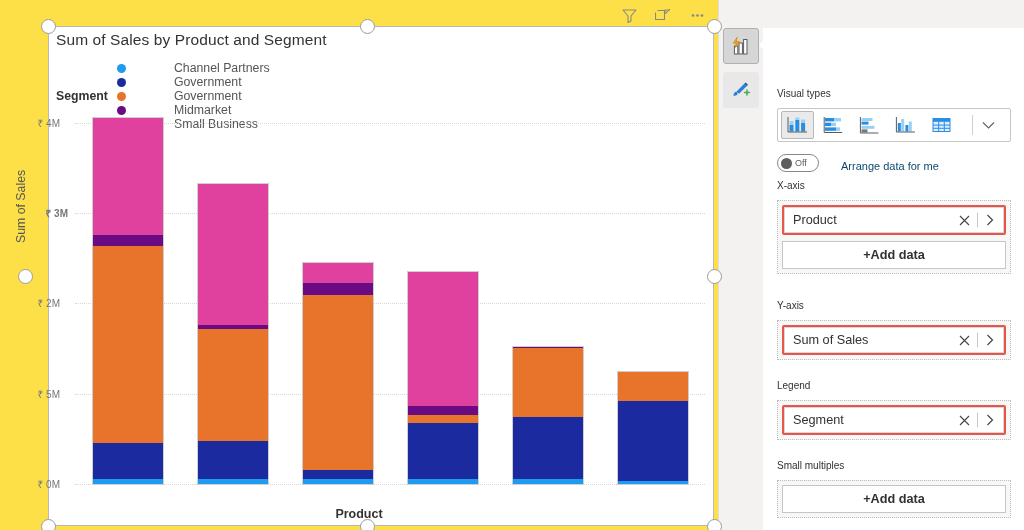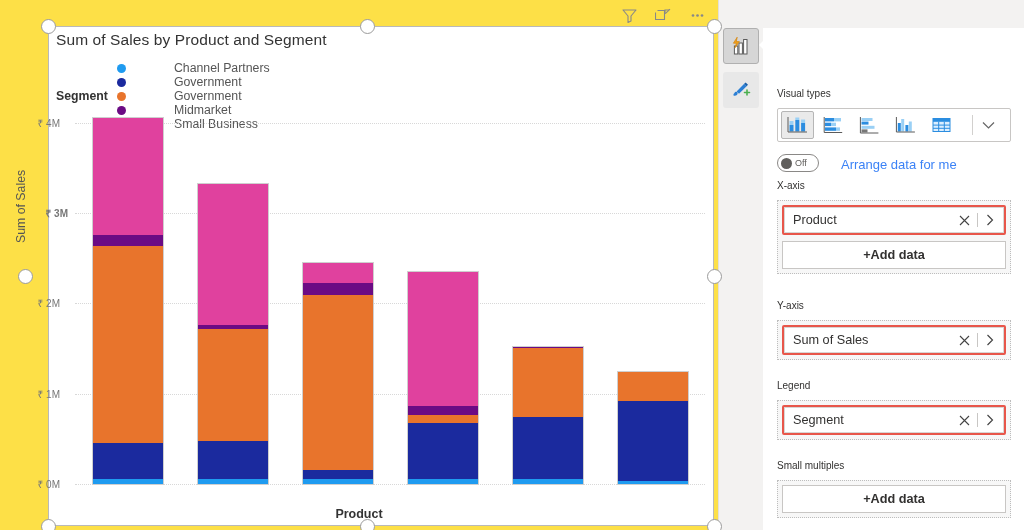--- a/index.html
+++ b/index.html
@@ -65,21 +65,21 @@
   .section-label{position:absolute;left:14px;font-size:10px;color:#323130;}
   #vt-box{position:absolute;left:14px;width:234px;height:34px;border:1px solid #c8c6c4;border-radius:2px;background:#fff;display:flex;align-items:center;box-sizing:border-box;}
   .vt-icon{width:33px;height:28px;margin-left:3px;display:flex;align-items:center;justify-content:center;cursor:pointer;border-radius:2px;box-sizing:border-box;}
   .vt-icon.sel{background:#eaeaea;border:1px solid #b6b6b6;}
   #vt-sep{width:1px;height:20px;background:#d2d0ce;margin-left:14px;}
   #vt-chev{width:30px;height:28px;display:flex;align-items:center;justify-content:center;cursor:pointer;}
   #toggle-row{position:absolute;left:14px;display:flex;align-items:flex-end;gap:22px;}
   #toggle-pill{width:42px;height:18px;border-radius:9px;border:1px solid #8a8886;background:#fff;display:flex;align-items:center;padding:0 3px;box-sizing:border-box;cursor:pointer;}
   #toggle-knob{width:11px;height:11px;border-radius:50%;background:#605e5c;flex:none;}
   #toggle-off{font-size:9px;color:#605e5c;margin-left:3px;}
-  #toggle-text{font-size:13px;color:#3b82f6;}
+  #toggle-text{font-size:11px;color:#0c4a6e;}
   .well{position:absolute;left:14px;width:234px;border:1px dotted #bdbdbd;background:#f7f7f7;box-sizing:border-box;padding:4px;}
   .chip-wrap{border:2.5px solid #e8564a;border-radius:2px;box-sizing:border-box;}
   .chip{height:26px;background:#fff;border:1px solid #d8d6d4;display:flex;align-items:center;padding:0 6px 0 8px;box-sizing:border-box;}
   .chip-label{flex:1;font-size:12.7px;color:#323130;}
   .chip-x{width:17px;display:flex;align-items:center;justify-content:center;cursor:pointer;}
   .chip-bar{width:1px;height:14px;background:#c8c6c4;margin:0 4px;}
   .chip-chev{width:15px;display:flex;align-items:center;justify-content:center;cursor:pointer;}
   .add-btn{height:28px;background:#fff;border:1px solid #c8c6c4;display:flex;align-items:center;justify-content:center;font-size:12.7px;font-weight:bold;color:#323130;cursor:pointer;box-sizing:border-box;}
 </style>
 </head>
@@ -144,21 +144,21 @@
         <span class="legend-item">
           <span class="legend-dot" style="background: rgb(224, 65, 158);"></span>
           <span class="legend-label">Small Business</span>
         </span>
       </span>
   </div>
 
   <div id="yaxis-title">Sum of Sales</div>
   <div id="ylabels">
       <div class="ytick" style="top: 359px; right: 8px;">₹ 0M</div>
-      <div class="ytick" style="top: 268.63px; right: 8px;">₹ 1M</div>
+      <div class="ytick" style="top: 268.63px; right: 8px;">₹ 5M</div>
       <div class="ytick" style="top: 178.259px; right: 8px;">₹ 2M</div>
       <div class="ytick" style="top: 87.8889px; right: 0; font-weight: bold;">₹ 3M</div>
       <div class="ytick" style="top: -2.48148px; right: 8px;">₹ 4M</div>
     </div>
   <div id="plot">
       <div class="gridline" style="top: 366px;"></div>
       <div class="gridline" style="top: 275.63px;"></div>
       <div class="gridline" style="top: 185.259px;"></div>
       <div class="gridline" style="top: 94.8889px;"></div>
       <div class="gridline" style="top: 4.51852px;"></div>

